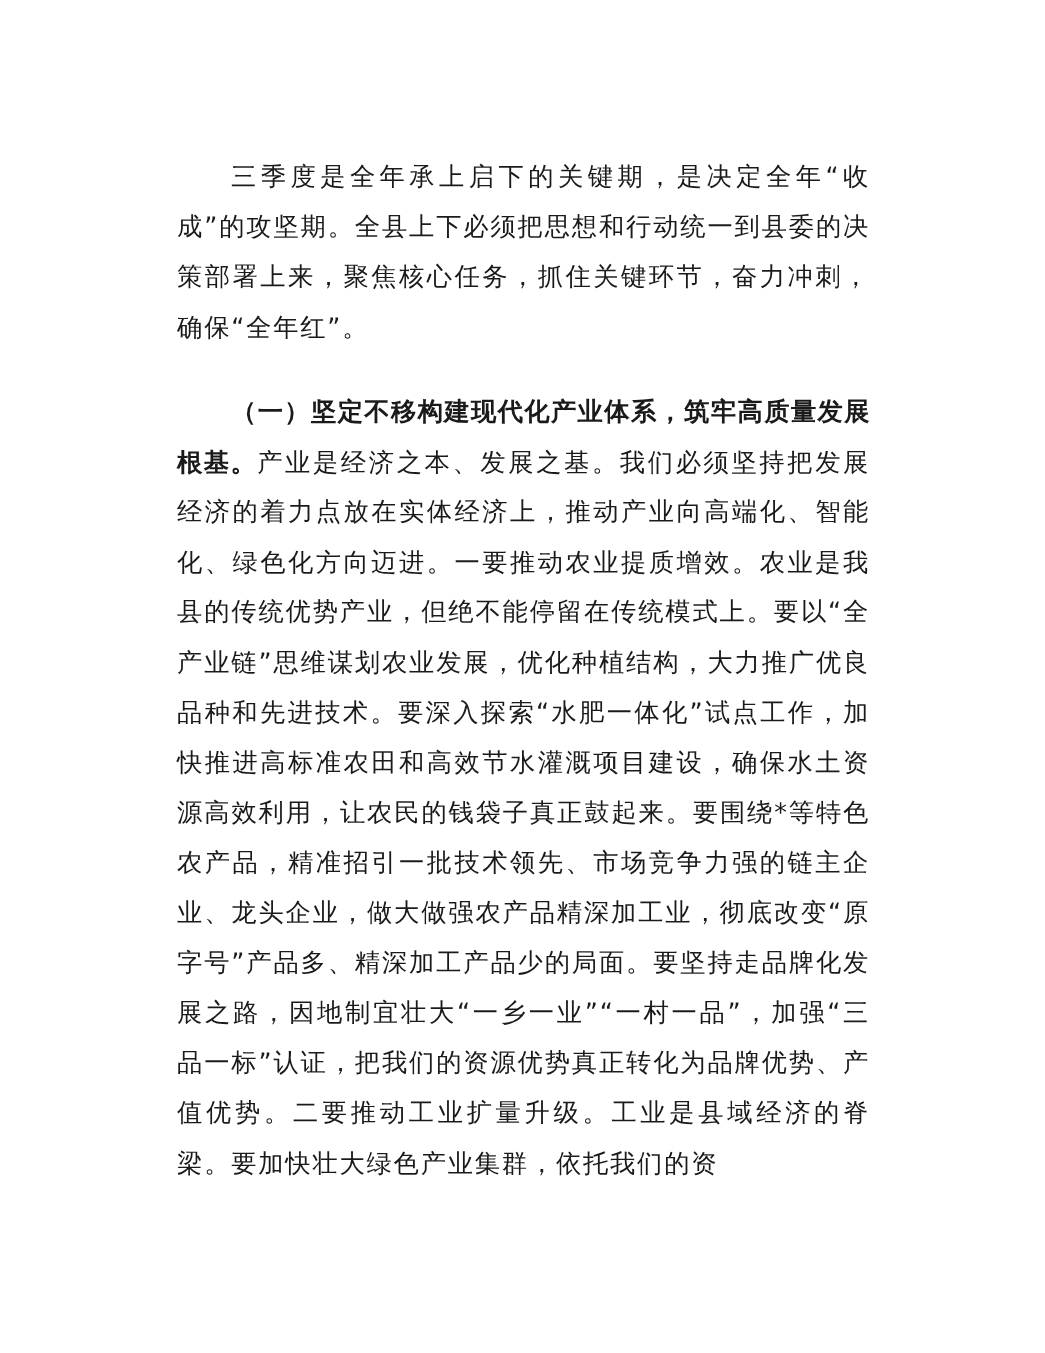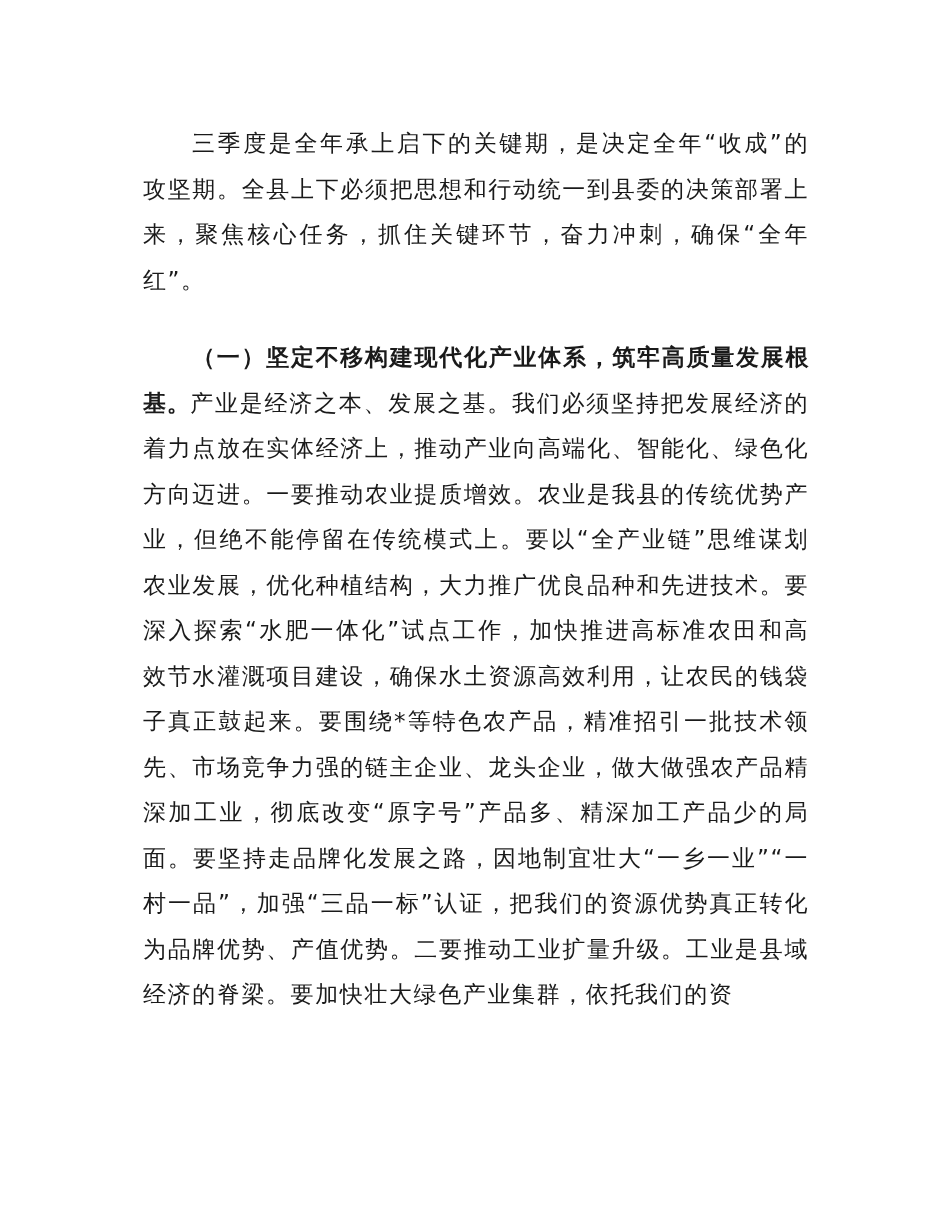--- a/index.html
+++ b/index.html
@@ -15,21 +15,21 @@
     font-family: "DejaVu Sans", "Liberation Sans", sans-serif;
     color: #1a1a1a;
   }
   .page {
     position: absolute;
     left: 143px;
     top: 121px;
     width: 666px;
   }
   .para {
-    margin: 0;
+    margin: 18px;
     font-size: 23px;
     line-height: 45.5px;
     text-align: justify;
     text-align-last: left;
     letter-spacing: 1.6px;
     word-break: break-all;
     text-indent: 49px;
   }
   .para + .para {
     margin-top: 32px;

